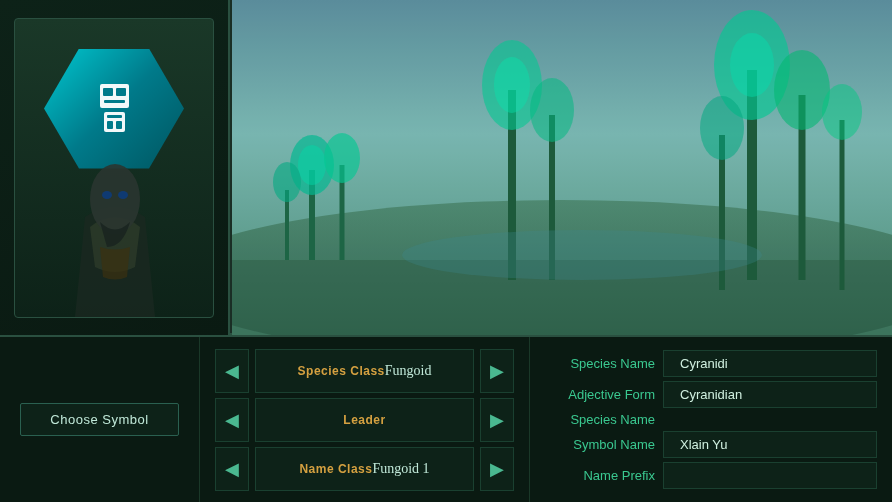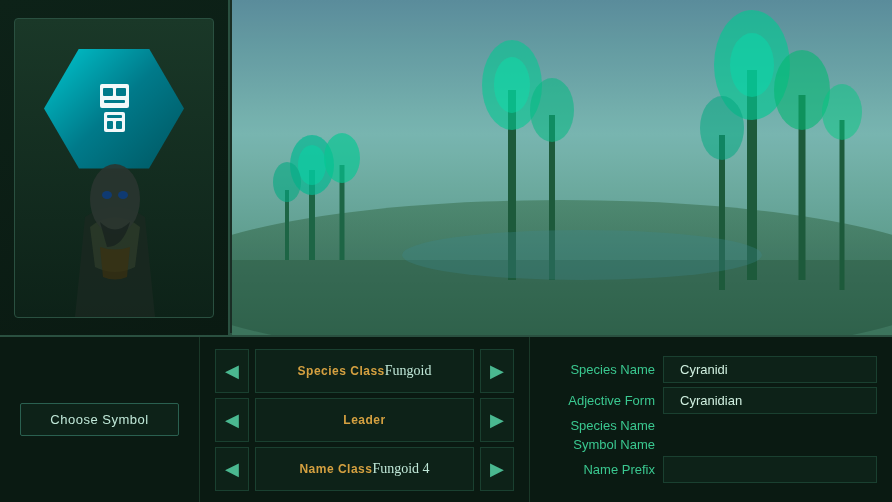--- a/index.html
+++ b/index.html
@@ -372,21 +372,21 @@
       <div class="selector-content">
         <span class="selector-label">Leader</span>
       </div>
       <button class="arrow-btn">▶</button>
     </div>
 
     <div class="selector-row">
       <button class="arrow-btn">◀</button>
       <div class="selector-content">
         <span class="selector-label">Name Class</span>
-        <span class="selector-value">Fungoid 4</span>
+        <span class="selector-value">Fungoid 1</span>
       </div>
       <button class="arrow-btn">▶</button>
     </div>
 
   </div>
 
   <div class="right-fields">
 
     <div class="field-row">
       <span class="field-label">Species Name</span>
@@ -397,20 +397,21 @@
       <span class="field-label">Adjective Form</span>
       <input class="field-input" type="text" value="Cyranidian" style="">
     </div>
 
     <div class="field-row">
       <span class="field-label">Species Name</span>
     </div>
 
     <div class="field-row">
       <span class="field-label">Symbol Name</span>
+      <input class="field-input" type="text" value="Xlain Yu" style="">
     </div>
 
     <div class="field-row">
       <span class="field-label">Name Prefix</span>
       <input class="field-input" type="text" value="" style="">
     </div>
 
   </div>
 
 </div>

